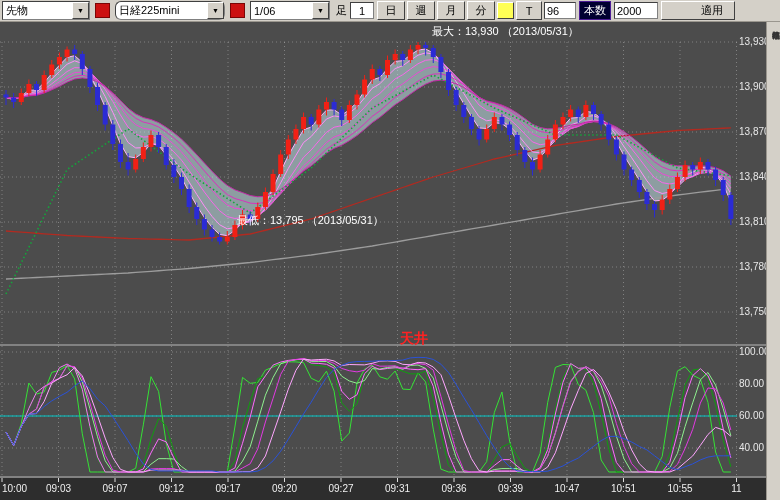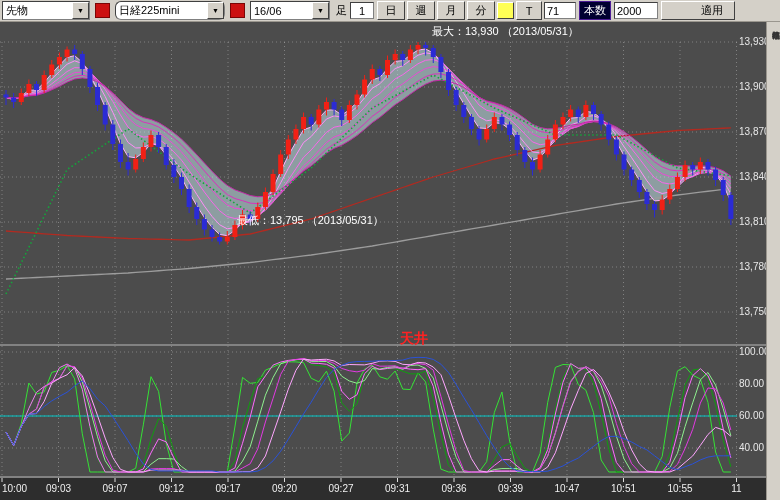--- a/index.html
+++ b/index.html
@@ -44,32 +44,32 @@
       <span class="combo-text">先物</span>
       <span class="combo-btn">▼</span>
     </div>
     <span class="red-sq"></span>
     <div class="combo" style="width:108px;border-radius:6px;">
       <span class="combo-text">日経225mini</span>
       <span class="combo-btn">▼</span>
     </div>
     <span class="red-sq"></span>
     <div class="combo" style="width:78px;">
-      <span class="combo-text">16/06</span>
+      <span class="combo-text">1/06</span>
       <span class="combo-btn">▼</span>
     </div>
     <span class="tb-label">足</span>
     <div class="field" style="width:18px;justify-content:center;">1</div>
     <div class="btn" style="width:20px;">日</div>
     <div class="btn" style="width:20px;">週</div>
     <div class="btn" style="width:20px;">月</div>
     <div class="btn" style="width:20px;">分</div>
     <span class="yellow-box"></span>
     <div class="btn" style="width:18px;">T</div>
-    <div class="field" style="width:26px;">71</div>
+    <div class="field" style="width:26px;">96</div>
     <div class="dark-btn">本数</div>
     <div class="field" style="width:38px;">2000</div>
     <div class="btn" style="width:38px;padding-left:31px;">適用</div>
   </div>
 
   <svg id="chart-svg" width="766" height="478">
       <rect x="0" y="0" width="766" height="456" fill="#4c4c4c"></rect>
       <rect x="0" y="456" width="766" height="22" fill="#2d2d2d"></rect>
       <defs>
         <clipPath id="mc">

